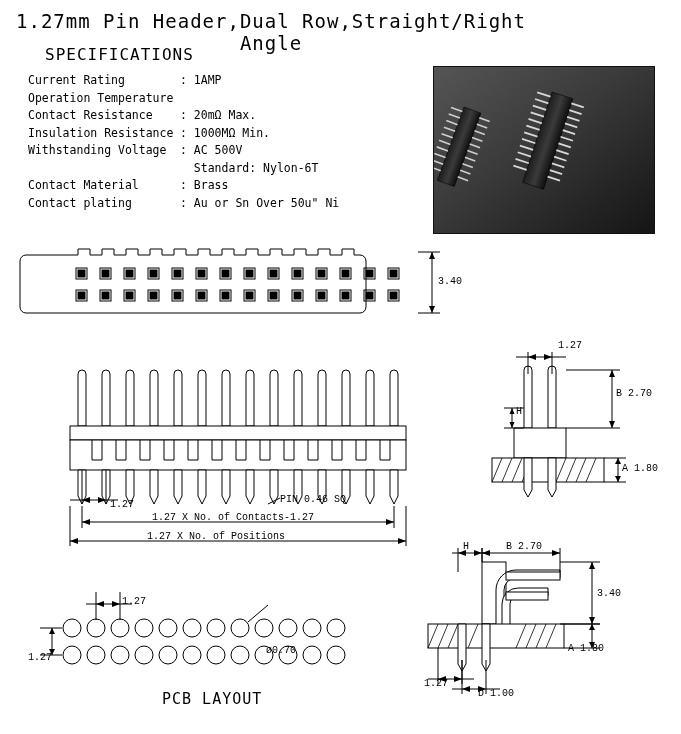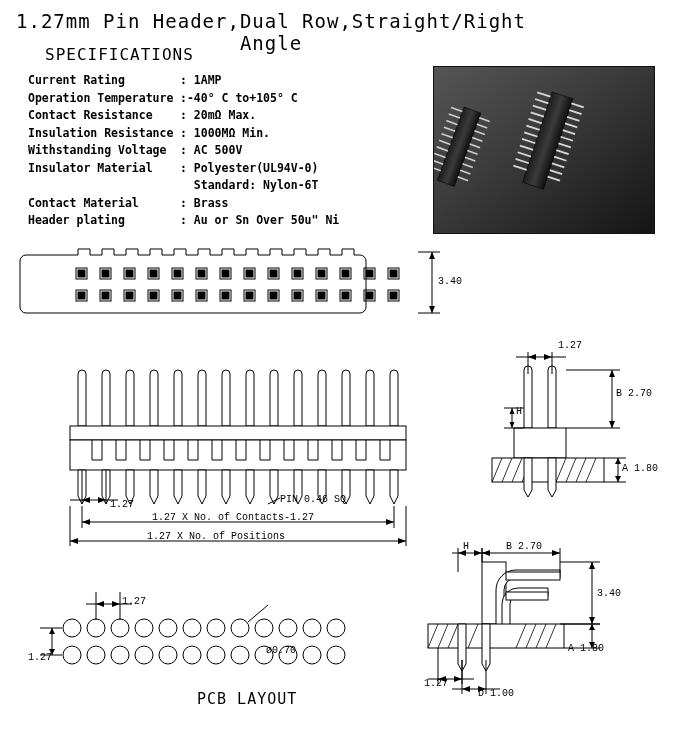--- a/index.html
+++ b/index.html
@@ -19,80 +19,74 @@
     font-family:"DejaVu Sans Mono", monospace;
   }
   #spec-heading{
     position:absolute;top:45px;left:45px;
     font-size:16px;letter-spacing:1px;
   }
   #spec-table{
     position:absolute;top:72px;left:28px;
     font-size:11.5px;
     line-height:17.5px;
-    font-weight:bold;
   }
   #spec-table .row{display:flex;}
   #spec-table .lbl{width:152px;}
   #spec-table .val{white-space:pre;}
   #photo{
     position:absolute;left:433px;top:66px;width:220px;height:166px;
     background:linear-gradient(135deg,#4a4a4a 0%,#3a3a3a 35%,#2d2d2d 70%,#1e1e1e 100%);
     border:1px solid #111;
     overflow:hidden;
   }
   .canvas{position:absolute;left:0;top:0;width:681px;height:734px;pointer-events:none;}
   #pcb-label{
     position:absolute;left:162px;top:690px;
-    font-size:15px;letter-spacing:1px;margin-left:35px;
+    font-size:15px;letter-spacing:1px;
   }
   .dimtxt{position:absolute;font-size:10px;font-family:Liberation Mono, monospace;}
 </style>
 </head>
 <body>
 
 <div id="title">1.27mm Pin Header,Dual Row,Straight/Right Angle</div>
 
 <div id="spec-heading">SPECIFICATIONS</div>
 
 <div id="spec-table">
   <div class="row">
     <div class="lbl">Current Rating</div>
     <div class="val">: 1AMP</div>
   </div>
   <div class="row">
     <div class="lbl">Operation Temperature</div>
-    <div class="val">:-40° C to+105° C</div>
   </div>
   <div class="row">
     <div class="lbl">Contact Resistance</div>
     <div class="val">: 20mΩ Max.</div>
   </div>
   <div class="row">
     <div class="lbl">Insulation Resistance</div>
     <div class="val">: 1000MΩ Min.</div>
   </div>
   <div class="row">
     <div class="lbl">Withstanding Voltage</div>
     <div class="val">: AC 500V</div>
   </div>
   <div class="row">
-    <div class="lbl">Insulator Material</div>
-    <div class="val">: Polyester(UL94V-0)</div>
-  </div>
-  <div class="row">
     <div class="lbl"></div>
     <div class="val">  Standard: Nylon-6T</div>
   </div>
   <div class="row">
     <div class="lbl">Contact Material</div>
     <div class="val">: Brass</div>
   </div>
   <div class="row">
-    <div class="lbl">Header plating</div>
+    <div class="lbl">Contact plating</div>
     <div class="val">: Au or Sn Over 50u" Ni</div>
   </div>
 </div>
 
 <div id="photo">
   <svg width="220" height="166" viewBox="0 0 220 166">
     <defs>
       <linearGradient id="bg" x1="0" y1="0" x2="1" y2="1">
         <stop offset="0%" stop-color="#555"></stop>
         <stop offset="45%" stop-color="#3a3a3a"></stop>

